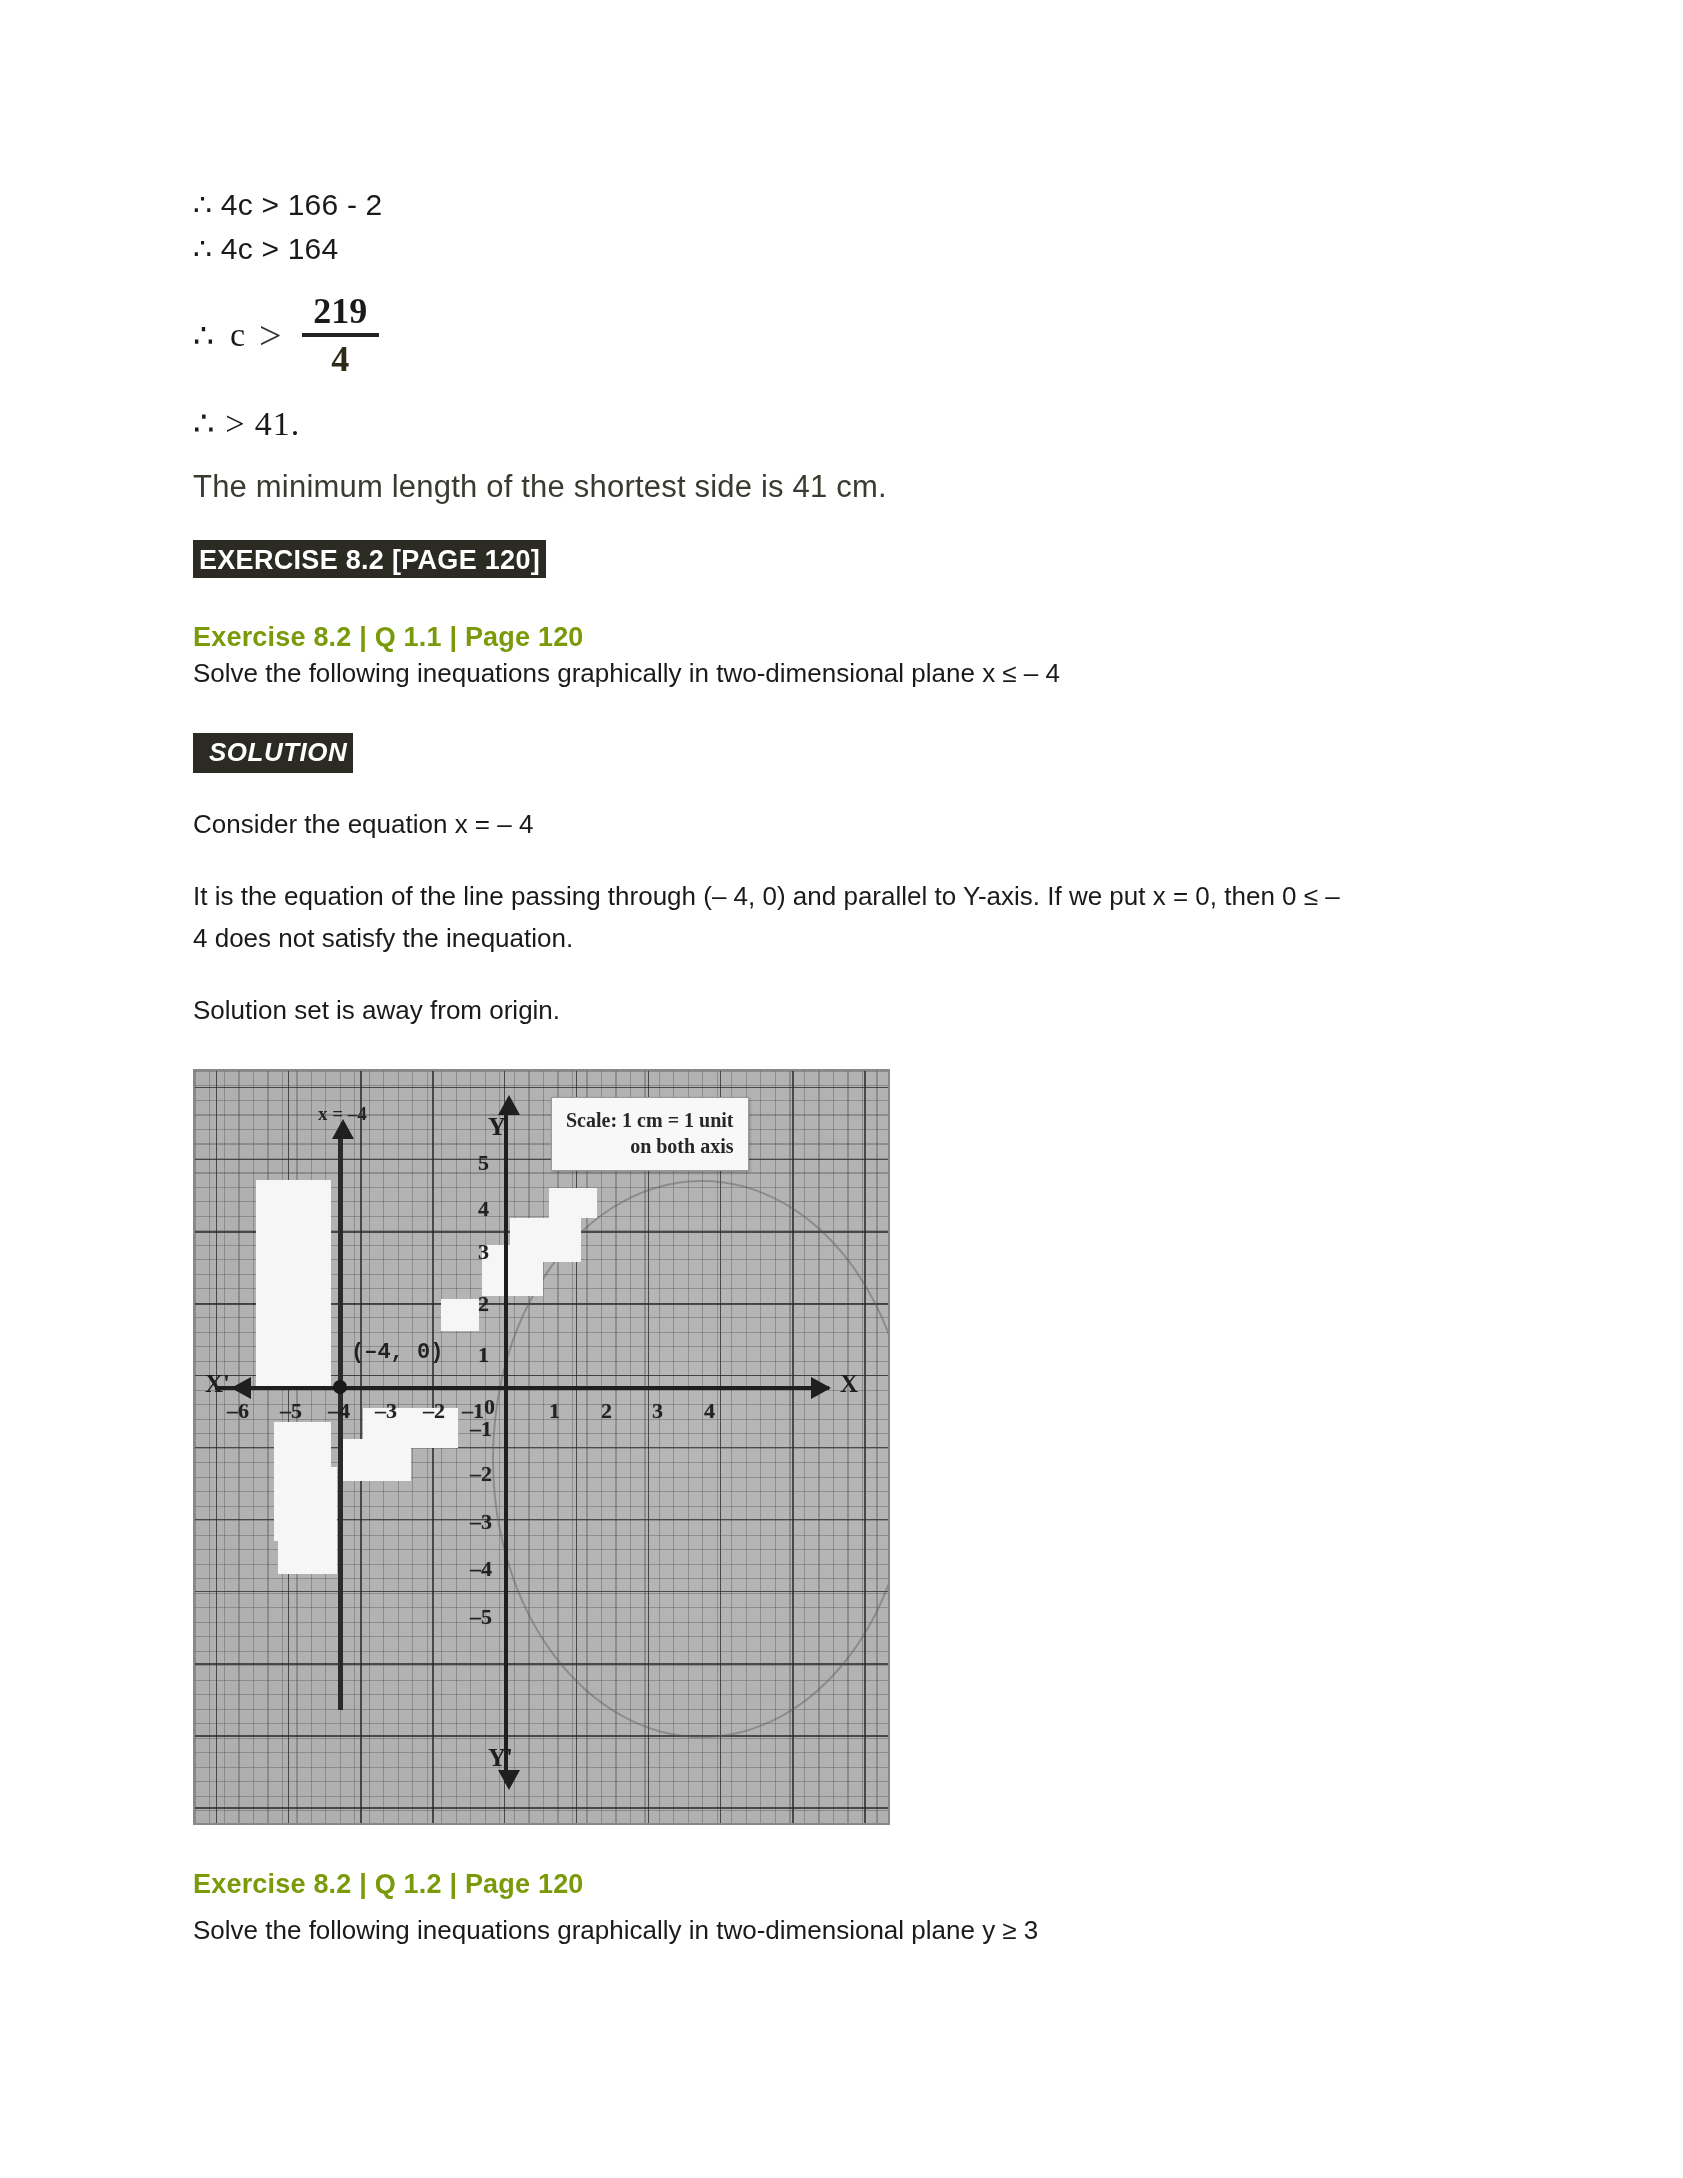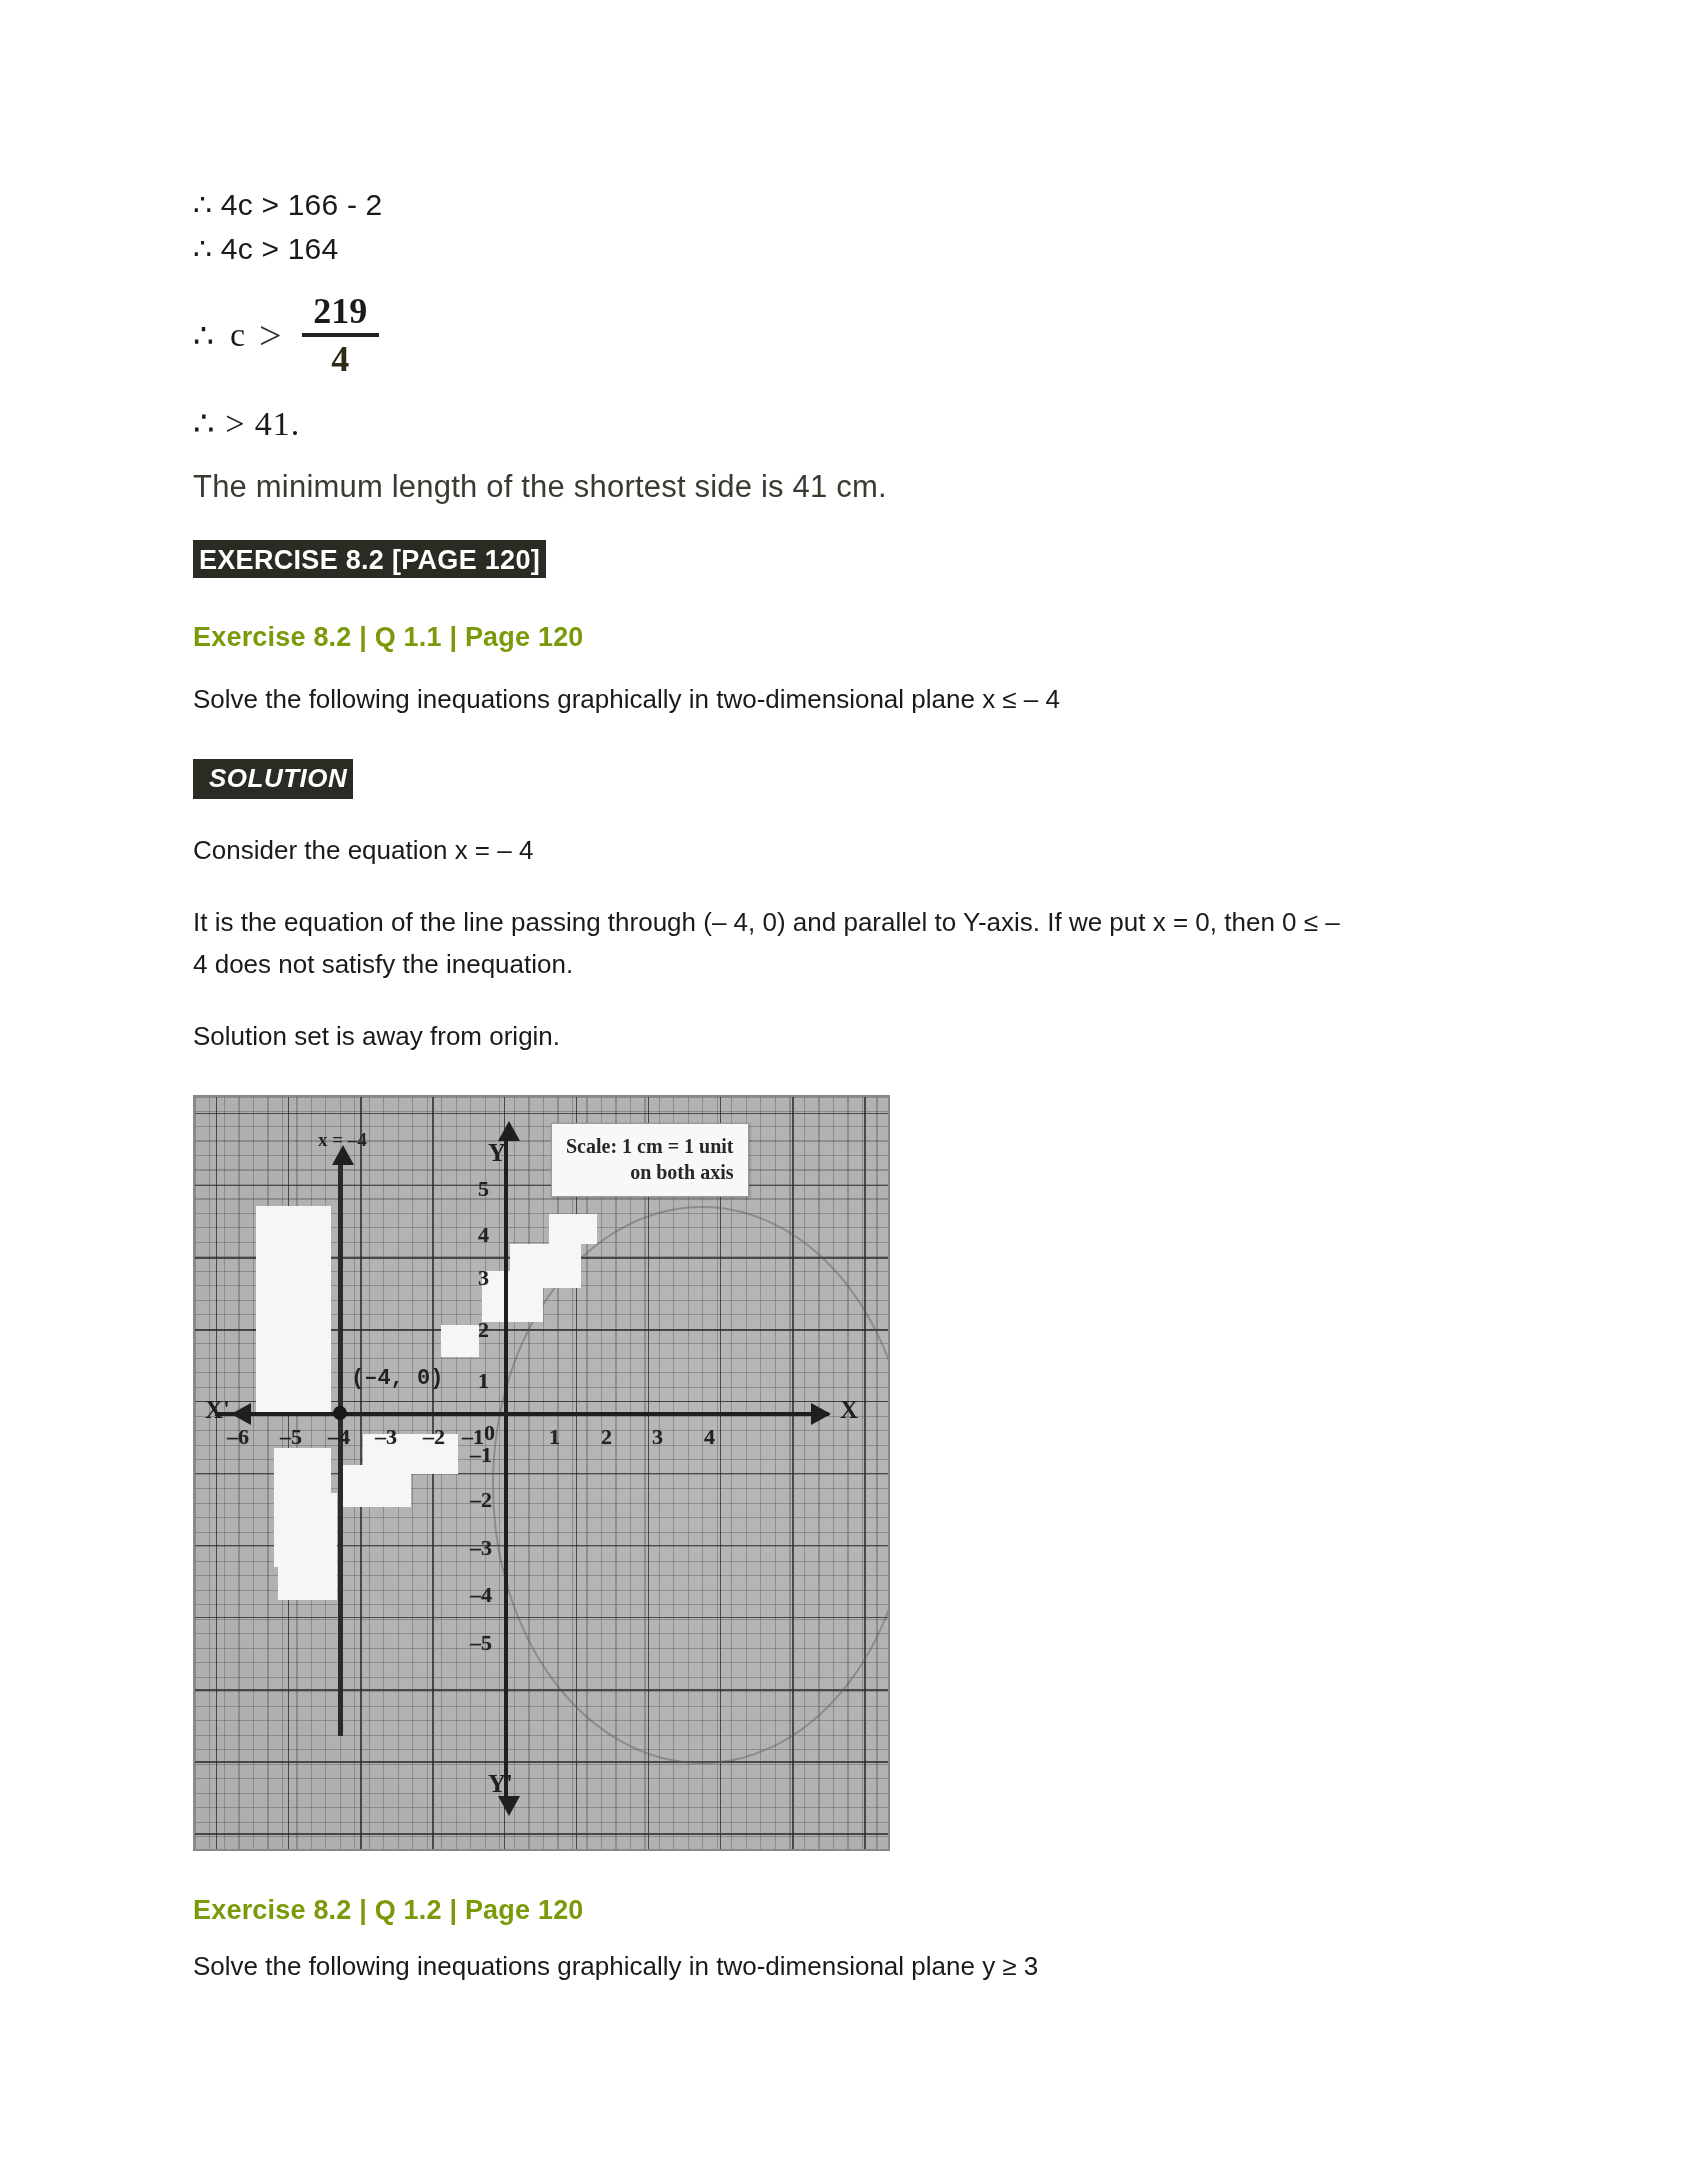--- a/index.html
+++ b/index.html
@@ -119,24 +119,23 @@
     color: #7a9a0a;
     font-weight: 700;
     font-size: 27px;
     letter-spacing: 0.2px;
     margin-top: 44px;
   }
 
   .qtext {
     font-size: 26px;
     line-height: 40px;
-    margin-top: 26px;
-    color: #1a1a1a;
-  }
-  .qtext.compact { margin-top: 20px; }
+    color: #1a1a1a;
+  }
+  .qtext.compact { margin-top: 10px; }
 
   .sol-badge {
     display: inline-block;
     background: #2b2b24;
     color: #ffffff;
     font-style: italic;
     font-weight: 600;
     font-size: 26px;
     letter-spacing: 0.5px;
     padding: 4px 6px 5px 16px;

